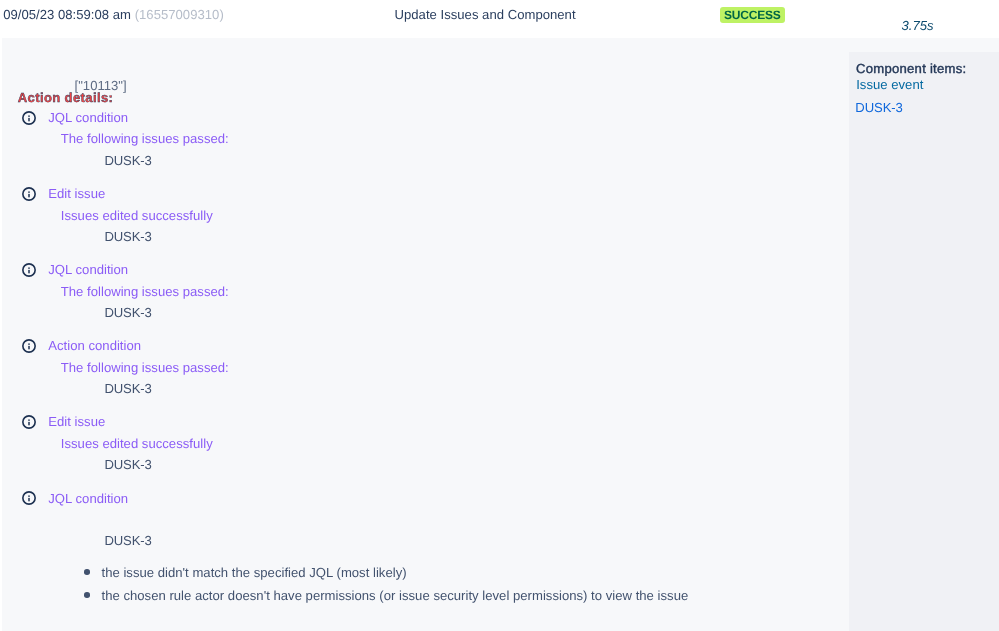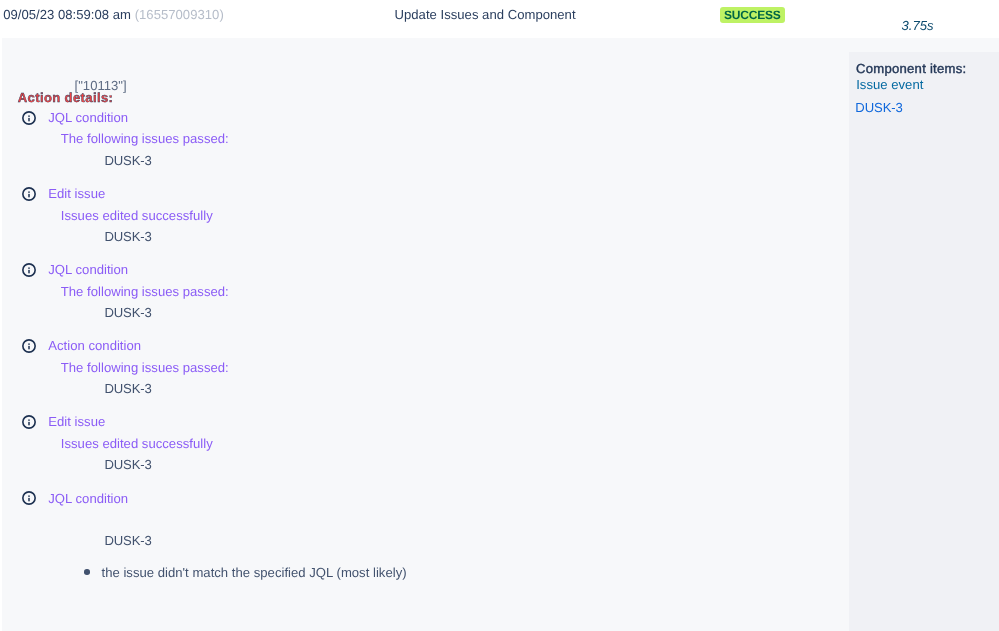--- a/index.html
+++ b/index.html
@@ -132,20 +132,21 @@
             <svg viewBox="0 0 56 56" width="14" height="14" style="display:block">
               <circle cx="28" cy="28" r="24.6" fill="none" stroke="#1C3050" stroke-width="6.4"></circle>
               <circle cx="28" cy="20.5" r="3.3" fill="#1C3050"></circle>
               <rect x="25" y="27" width="6" height="14.6" rx="3" fill="#1C3050"></rect>
             </svg>
           </span>
           <div class="t1">JQL condition</div>
           <div class="t3">DUSK-3</div>
           <ul class="reasons">
             <li>the issue didn't match the specified JQL (most likely)</li>
+            <li>the chosen rule actor doesn't have permissions (or issue security level permissions) to view the issue</li>
           </ul>
         </div>
       </div>
     <div class="side">
       <div class="side-title">Component items:</div>
       <div class="side-sub">Issue event</div>
       <a class="side-link">DUSK-3</a>
     </div>
   </div>
 </div>

